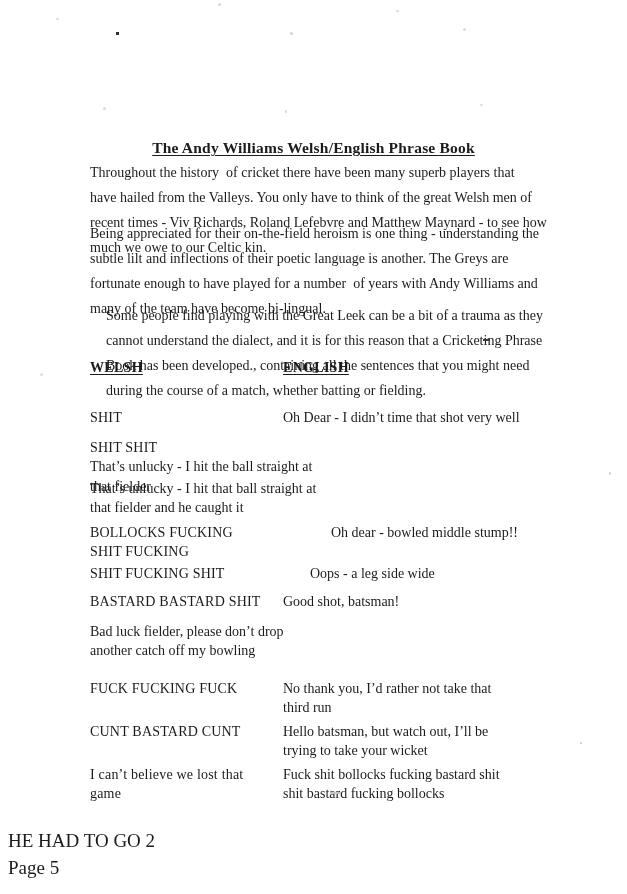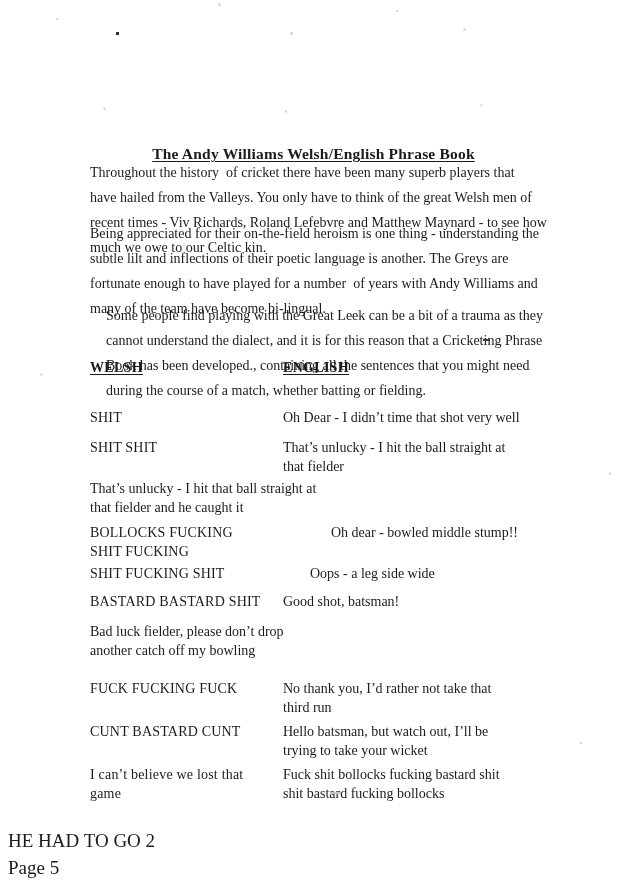--- a/index.html
+++ b/index.html
@@ -7,21 +7,21 @@
     position: relative;
     width: 627px;
     height: 894px;
     background: #ffffff;
     font-family: "Liberation Serif", serif;
     color: #1b1b1b;
     overflow: hidden;
   }
   .title {
     position: absolute;
-    top: 135px;
+    top: 129px;
     left: 0;
     width: 627px;
     text-align: center;
     font-size: 15.5px;
     font-weight: bold;
     letter-spacing: 0.2px;
     text-decoration: underline;
     text-underline-offset: 2px;
   }
   .para {
@@ -55,21 +55,21 @@
     position: absolute;
     left: 90px;
     display: flex;
     font-size: 14px;
     line-height: 19.3px;
     margin-top: 20px;
   }
   .row .welsh  { width: 193px; white-space: pre-wrap; letter-spacing: 0.2px; }
   .row .english{ width: 285px; white-space: pre-wrap; }
   .r0 { top: 388px; }
-  .r1 { top: 418px; }
+  .r1 { top: 418px; flex-direction: column; }
   .r2 { top: 459px; }
   .r3 { top: 503px; gap: 48px; }
   .r4 { top: 544px; gap: 27px; }
   .r5 { top: 572px; }
   .r6 { top: 602px; }
   .r7 { top: 659px; }
   .r8 { top: 702px; }
   .r9 { top: 745px; }
 
   .footer-line {

